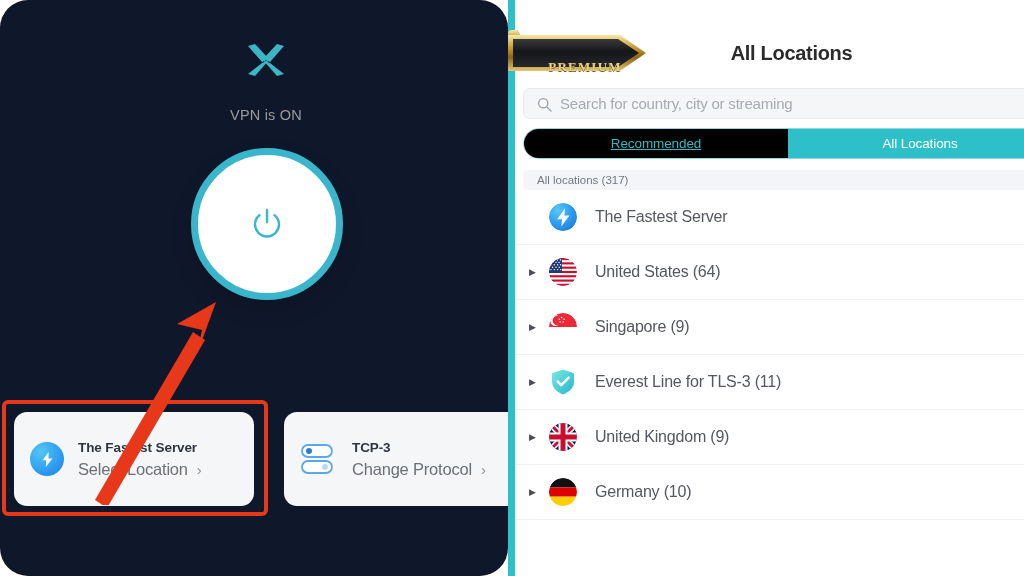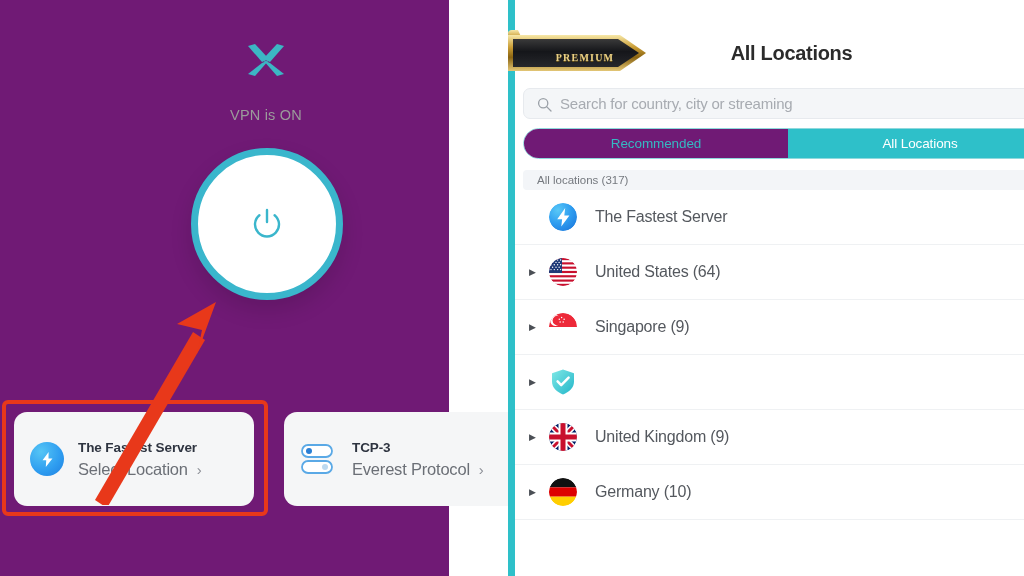--- a/index.html
+++ b/index.html
@@ -12,22 +12,23 @@
   #root {
     position: relative;
     width: 1024px; height: 576px;
     background: #ffffff;
   }
 
   
   #left-panel {
     position: absolute;
     left: 0; top: 0;
-    width: 449px; height: 576px;
-    background: #701a75;
+    width: 508px; height: 576px;
+    background: #0f172a;
+    border-radius: 28px;
   }
 
   
   #brand-logo {
     position: absolute;
     left: 245px; top: 42px;
     width: 42px; height: 36px;
   }
 
   #vpn-status {
@@ -153,25 +154,25 @@
   }
 
   
   #premium-ribbon {
     position: absolute;
     left: -11px; top: 29px;
     width: 147px; height: 48px;
   }
   #premium-label {
     position: absolute;
-    left: 14px; top: 52px;
+    left: 14px; top: 59px;
     width: 112px;
     text-align: center;
     font-family: "Liberation Serif", serif;
-    font-size: 10px;
+    font-size: 13px;
     font-weight: bold;
     letter-spacing: 1.2px;
     color: #e8cf86;
     text-shadow: 0 1px 0 #6b5418;
   }
 
   
   #search-bar {
     position: absolute;
     left: 8px; top: 88px;
@@ -212,21 +213,21 @@
     background: #ffffff;
   }
   .tab {
     flex: 1;
     display: flex;
     align-items: center;
     justify-content: center;
     font-size: 13.5px;
     letter-spacing: -0.1px;
   }
-  .tab.inactive { color: #35b9c2; background: #701a75; }
+  .tab.inactive { color: #35b9c2; background: #000000; text-decoration: underline; }
   .tab.active { color: #ffffff; background: #2ec0c9; }
 
   
   #list-header {
     position: absolute;
     left: 8px; top: 170px;
     width: 530px; height: 20px;
     background: #f3f5f8;
     border-radius: 4px;
     display: flex;
@@ -324,21 +325,21 @@
         <svg viewBox="0 0 38 34" xmlns="http://www.w3.org/2000/svg">
           <rect x="2" y="3" width="30" height="12" rx="6" fill="#ffffff" stroke="#5aa9e6" stroke-width="1.8"></rect>
           <circle cx="9" cy="9" r="3" fill="#2a7fd4"></circle>
           <rect x="2" y="19" width="30" height="12" rx="6" fill="#ffffff" stroke="#5aa9e6" stroke-width="1.8"></rect>
           <circle cx="25" cy="25" r="3" fill="#bcd9f0"></circle>
         </svg>
       </span>
       <span class="card-texts">
         <span class="card-title">TCP-3</span>
         <span class="card-sub">
-          <span>Everest Protocol</span>
+          <span>Change Protocol</span>
           <span class="chev">›</span>
         </span>
       </span>
     </div>
 
     <div id="annotation-box"></div>
     <div id="annotation-arrow">
       <svg viewBox="0 0 145 205" xmlns="http://www.w3.org/2000/svg">
         <path d="M10 200 L108 32 L120 40 L22 208 Z" fill="#e8381a"></path>
         <path d="M131 2 L92 24 L117 30 L112 54 Z" fill="#e8381a"></path>
@@ -491,20 +492,21 @@
             <defs>
                 <linearGradient id="shg" x1="0" y1="0" x2="1" y2="1">
               <stop offset="0%" stop-color="#7fe8e6"></stop>
                   <stop offset="100%" stop-color="#23b6c9"></stop>
             </linearGradient>
               </defs>
             <path d="M14 1.5 L25 5.2 v8.3 c0 6.5 -5 10.6 -11 13 c-6 -2.4 -11 -6.5 -11 -13 V5.2 z" fill="url(#shg)"></path>
             <path d="M8.6 13.4 l3.6 3.7 L19.6 9.6" fill="none" stroke="#ffffff" stroke-width="2.5" stroke-linecap="round" stroke-linejoin="round"></path>
           </svg>
         </span>
+        <span class="loc-name">Everest Line for TLS-3 (11)</span>
       </div>
 
       <div class="loc-row">
         <span class="caret">▶</span>
         <span class="loc-flag">
           <svg viewBox="0 0 28 28" xmlns="http://www.w3.org/2000/svg">
             <defs>
                 <clipPath id="cpUK">
                   <circle cx="14" cy="14" r="14"></circle>
                 </clipPath>

